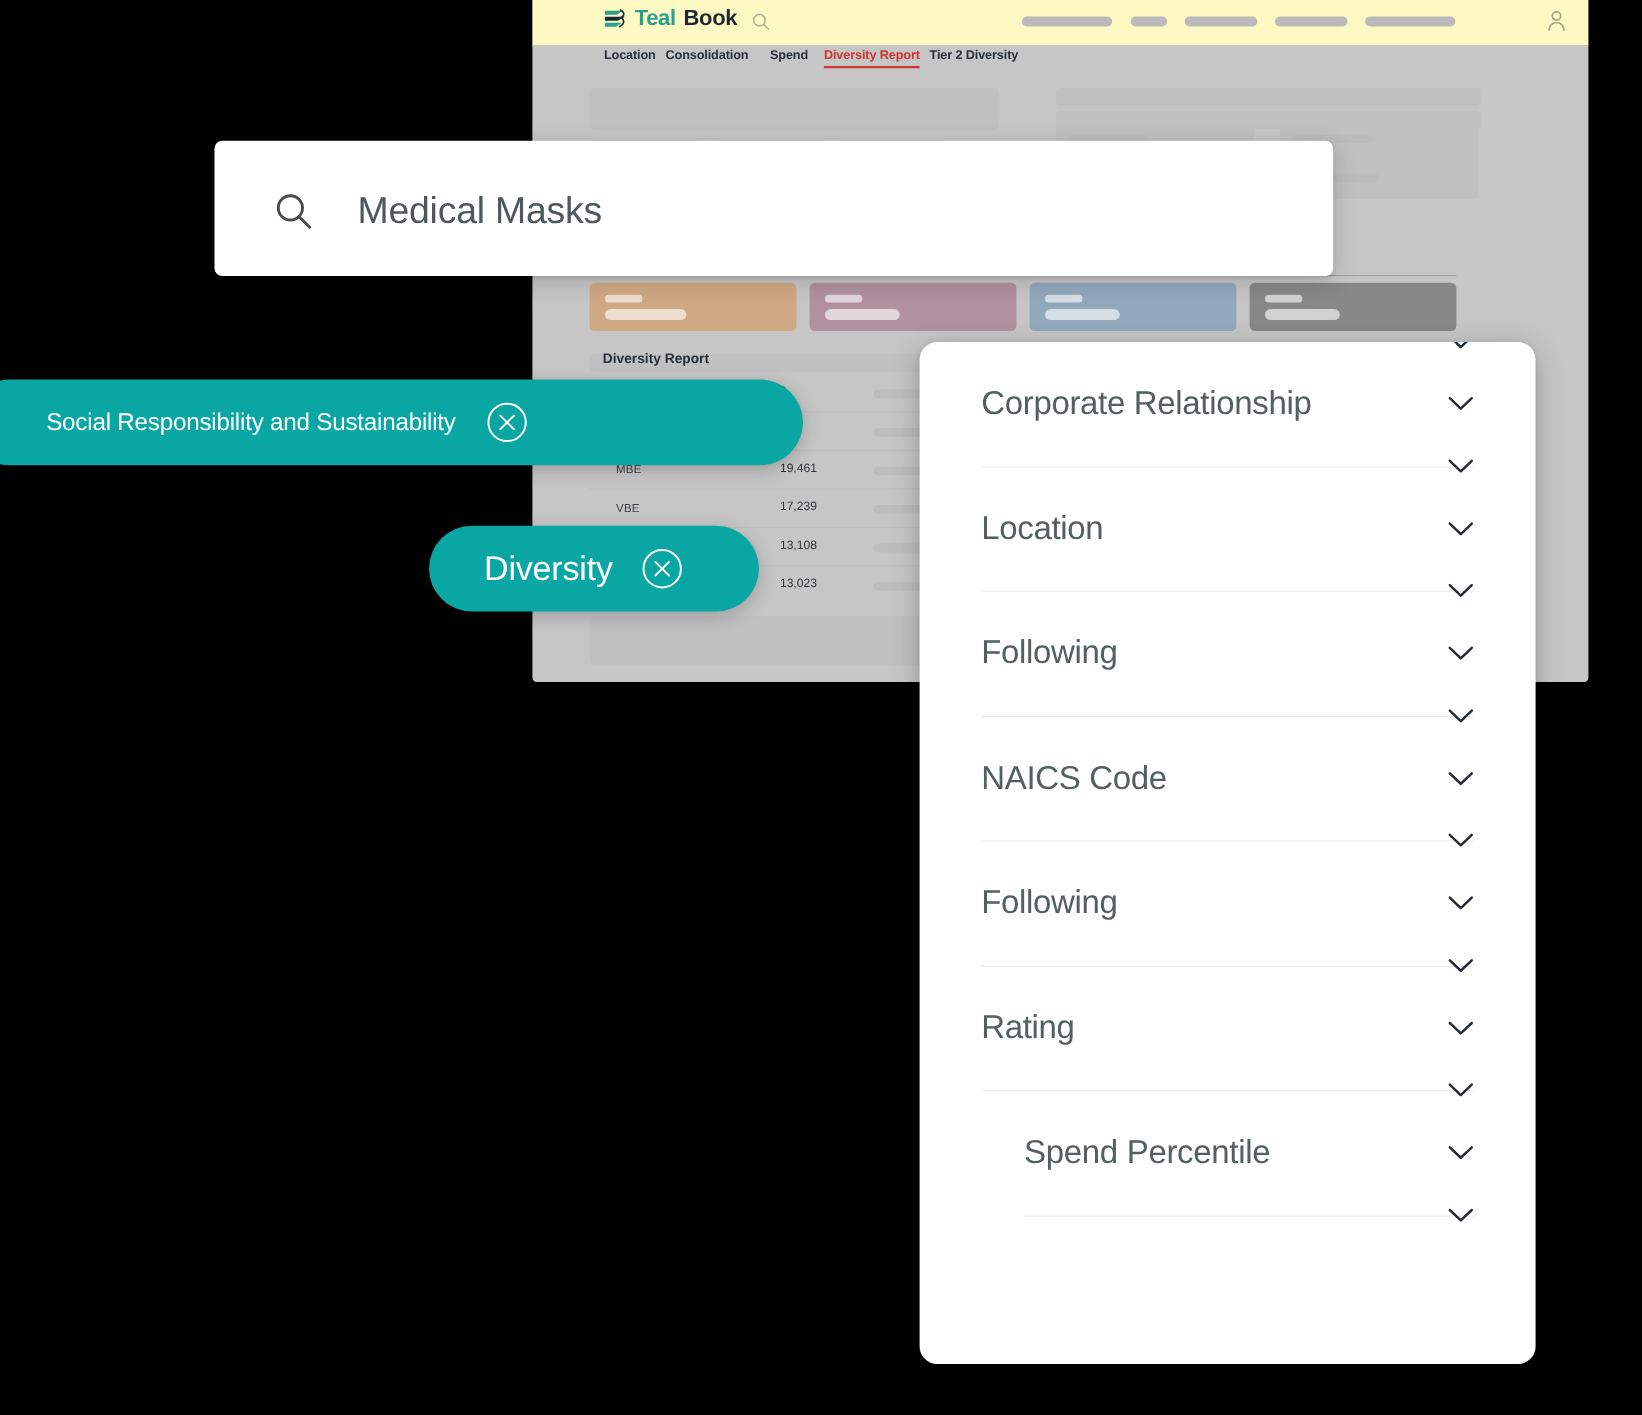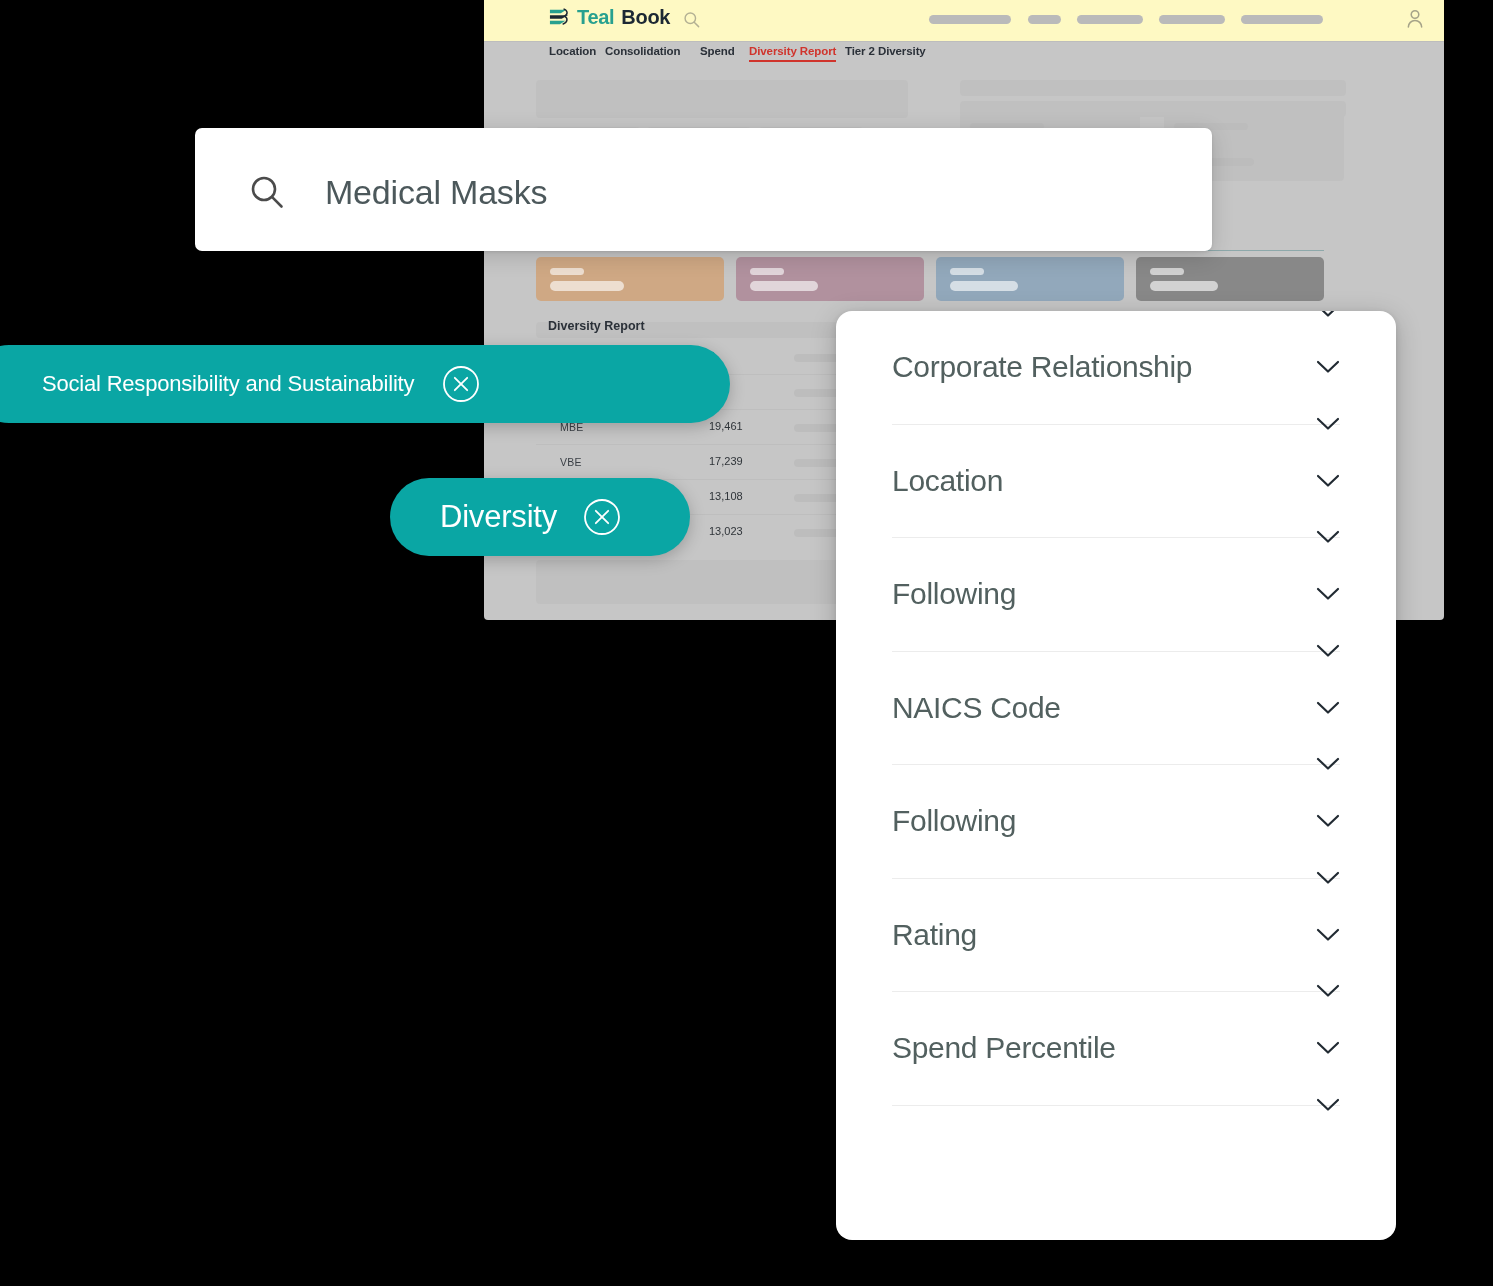--- a/index.html
+++ b/index.html
@@ -238,21 +238,21 @@
     left: 56px;
     right: 56px;
     top: 0;
     bottom: 0;
   }
   .filter-row {
     position: relative;
     height: 112.5px;
     border-bottom: 1px solid #ececec;
   }
-  .filter-row:last-child { border-bottom: 1px solid #ececec; }
+  .filter-row:last-child { border-bottom: 1px solid #ececec; margin-left: 39px; }
   .filter-label {
     position: absolute;
     left: 0;
     top: 50%;
     transform: translateY(-50%);
     font-size: 30px;
     color: #52605f;
     letter-spacing: -0.3px;
     white-space: nowrap;
   }

